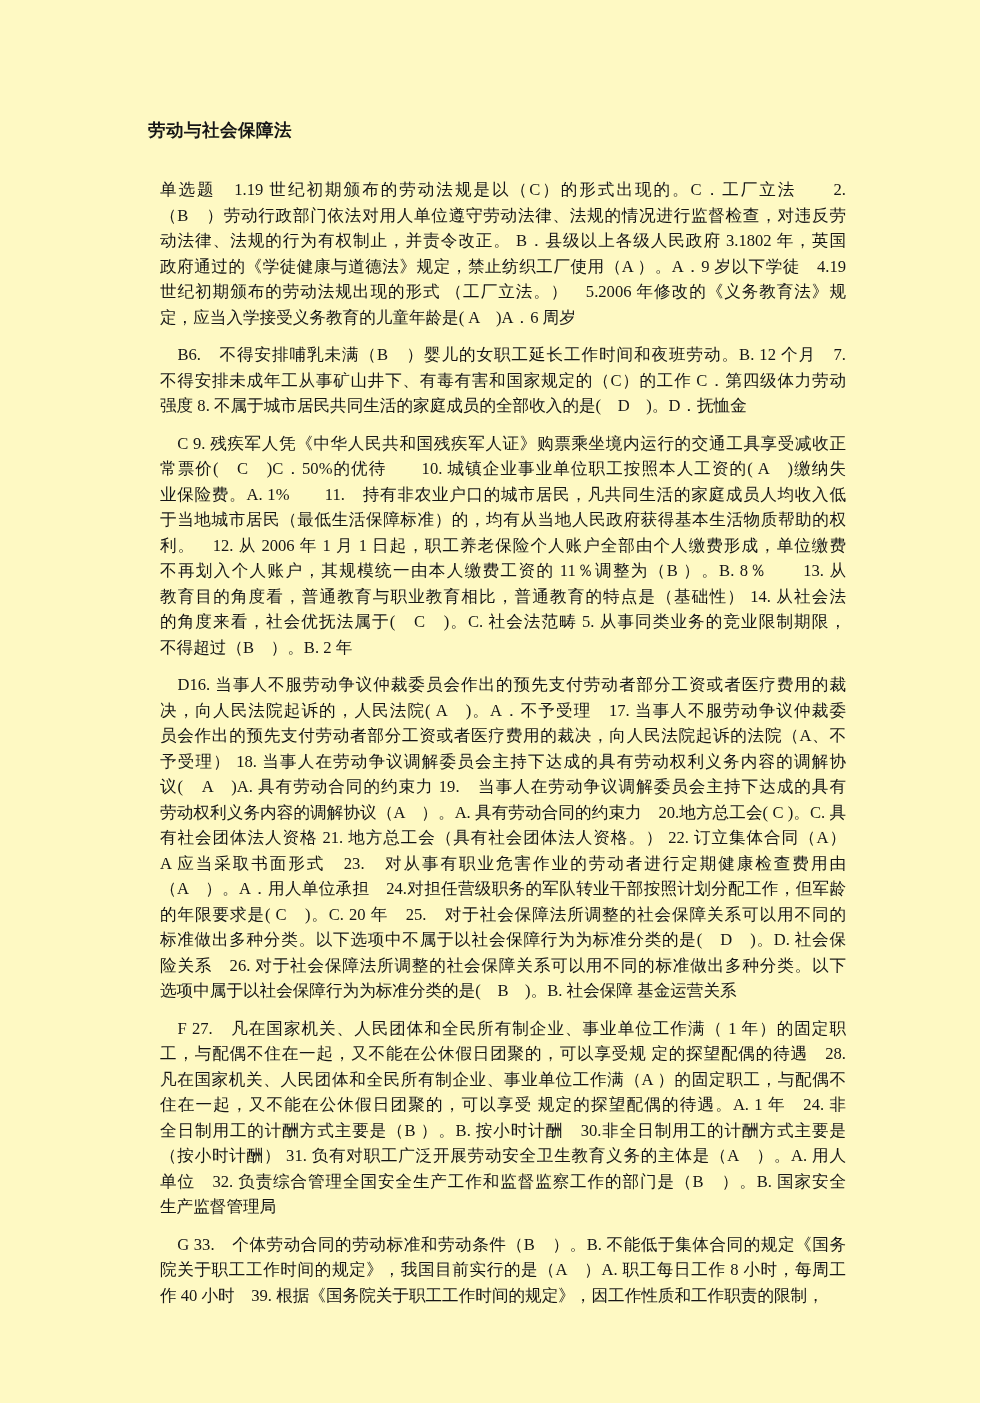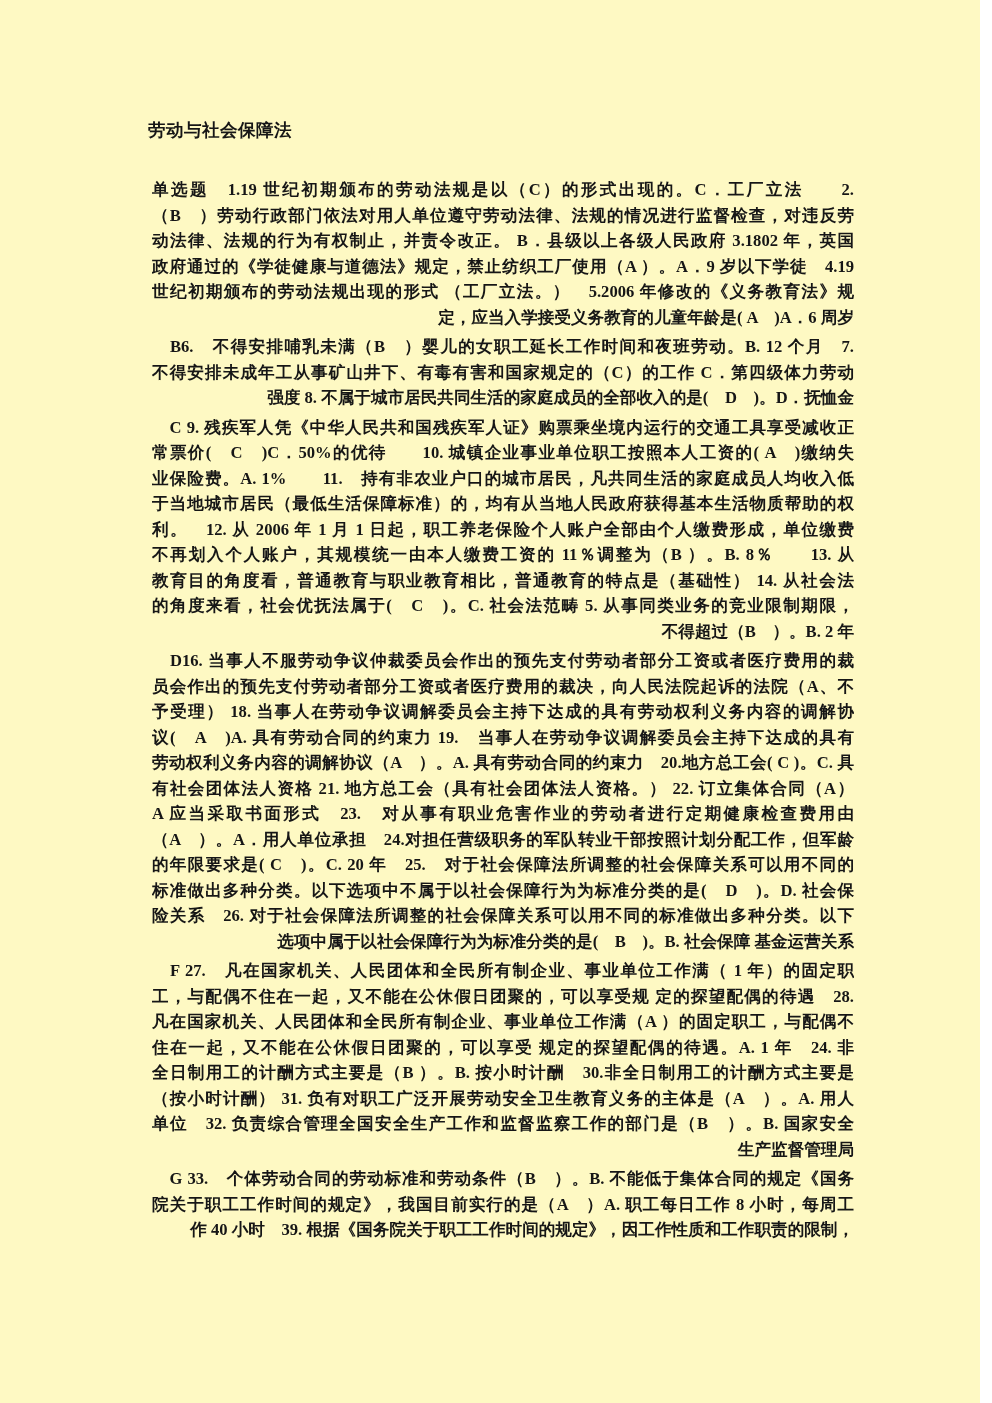--- a/index.html
+++ b/index.html
@@ -27,40 +27,39 @@
     font-weight: bold;
     line-height: 26px;
     letter-spacing: 0.5px;
     white-space: nowrap;
   }
   .body {
     margin-top: 34px;
     font-size: 16.6px;
   }
   .para {
-    margin: 4px;
+    margin: 12px;
     padding: 0;
-    font-weight: bold;
   }
   .line {
     height: 25.5px;
     line-height: 25.5px;
     overflow: hidden;
     text-align: justify;
     text-justify: inter-ideograph;
   }
   
   .line:not(.last)::after {
     content: "";
     display: inline-block;
     width: 100%;
     height: 0;
   }
   .line.last {
-    text-align: right;
+    text-align: left;
   }
 </style>
 </head>
 <body>
 
 <div class="page">
   <div class="content">
     <div class="title">劳动与社会保障法</div>
     <div class="body" id="doc-body">
         <div class="para">
@@ -82,20 +81,21 @@
           <div class="line">业保险费。A. 1%　　11.　持有非农业户口的城市居民，凡共同生活的家庭成员人均收入低</div>
           <div class="line">于当地城市居民（最低生活保障标准）的，均有从当地人民政府获得基本生活物质帮助的权</div>
           <div class="line">利。　12. 从 2006 年 1 月 1 日起，职工养老保险个人账户全部由个人缴费形成，单位缴费</div>
           <div class="line">不再划入个人账户，其规模统一由本人缴费工资的 11％调整为（B ）。B. 8％　　13. 从</div>
           <div class="line">教育目的角度看，普通教育与职业教育相比，普通教育的特点是（基础性） 14. 从社会法</div>
           <div class="line">的角度来看，社会优抚法属于(　C　)。C. 社会法范畴 5. 从事同类业务的竞业限制期限，</div>
           <div class="line last">不得超过（B　）。B. 2 年</div>
         </div>
         <div class="para">
           <div class="line">　D16. 当事人不服劳动争议仲裁委员会作出的预先支付劳动者部分工资或者医疗费用的裁</div>
+          <div class="line">决，向人民法院起诉的，人民法院( A　)。A．不予受理　17. 当事人不服劳动争议仲裁委</div>
           <div class="line">员会作出的预先支付劳动者部分工资或者医疗费用的裁决，向人民法院起诉的法院（A、不</div>
           <div class="line">予受理） 18. 当事人在劳动争议调解委员会主持下达成的具有劳动权利义务内容的调解协</div>
           <div class="line">议(　A　)A. 具有劳动合同的约束力 19.　当事人在劳动争议调解委员会主持下达成的具有</div>
           <div class="line">劳动权利义务内容的调解协议（A　）。A. 具有劳动合同的约束力　20.地方总工会( C )。C. 具</div>
           <div class="line">有社会团体法人资格 21. 地方总工会（具有社会团体法人资格。） 22. 订立集体合同（A）</div>
           <div class="line">A 应当采取书面形式　23.　对从事有职业危害作业的劳动者进行定期健康检查费用由</div>
           <div class="line">（A　）。A．用人单位承担　24.对担任营级职务的军队转业干部按照计划分配工作，但军龄</div>
           <div class="line">的年限要求是( C　)。C. 20 年　25.　对于社会保障法所调整的社会保障关系可以用不同的</div>
           <div class="line">标准做出多种分类。以下选项中不属于以社会保障行为为标准分类的是(　D　)。D. 社会保</div>
           <div class="line">险关系　26. 对于社会保障法所调整的社会保障关系可以用不同的标准做出多种分类。以下</div>

